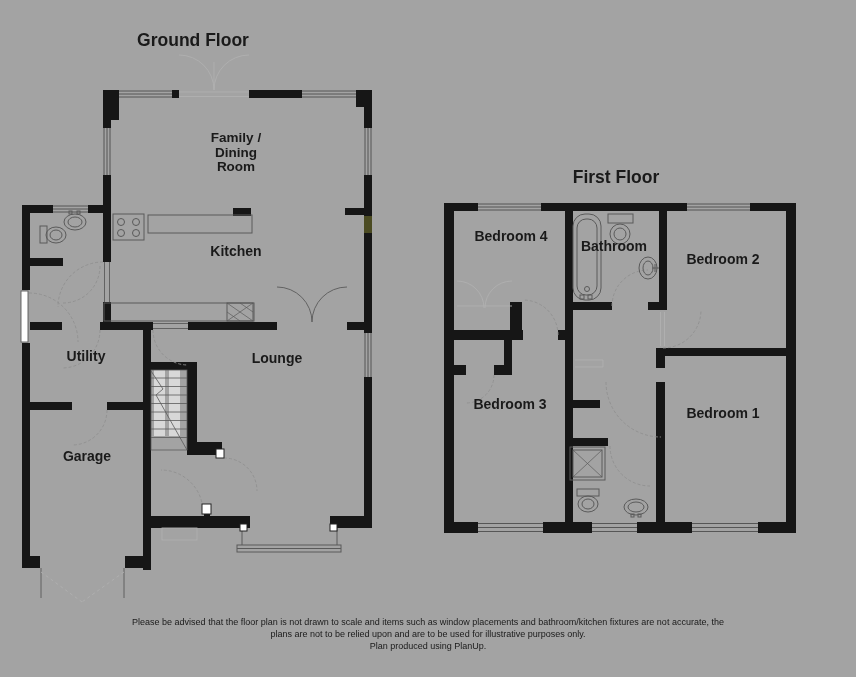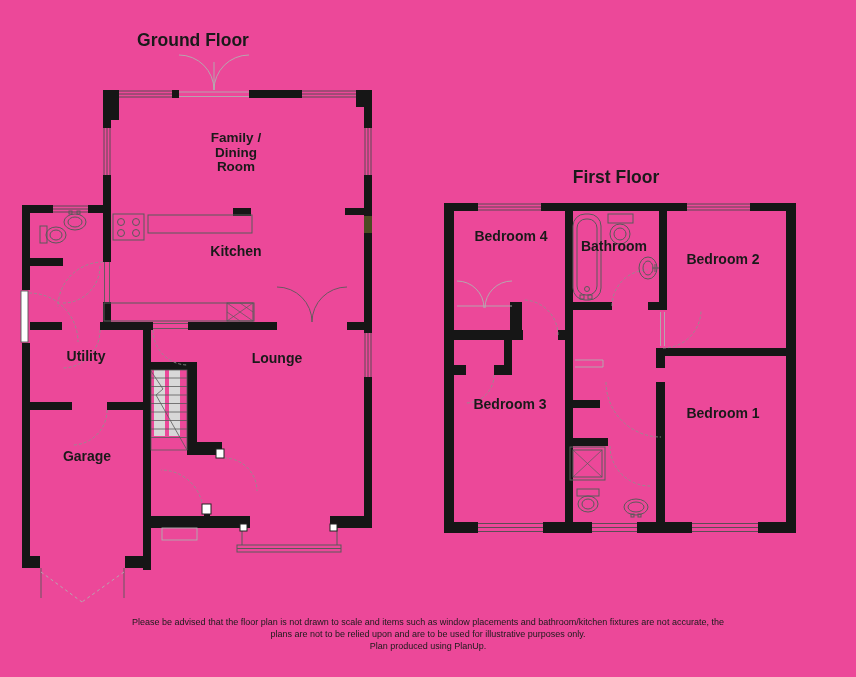--- a/index.html
+++ b/index.html
@@ -1,16 +1,16 @@
 <!DOCTYPE html>
 <html><head>
 <meta charset="utf-8">
 <style>
   html,body{margin:0;padding:0;background:#ffffff;}
-  .page{position:relative;width:856px;height:677px;background:#ec4899;overflow:hidden;
+  .page{position:relative;width:856px;height:677px;background:#a3a3a3;overflow:hidden;
         font-family:"Liberation Sans", sans-serif;}
   svg text{font-family:"Liberation Sans", sans-serif;}
   .title{font-size:17.5px;font-weight:bold;}
   .room{font-size:14px;font-weight:bold;}
   .room-sm{font-size:13.5px;font-weight:bold;}
   .disc{font-size:9px;font-weight:normal;}
 </style>
 </head>
 <body>
 

